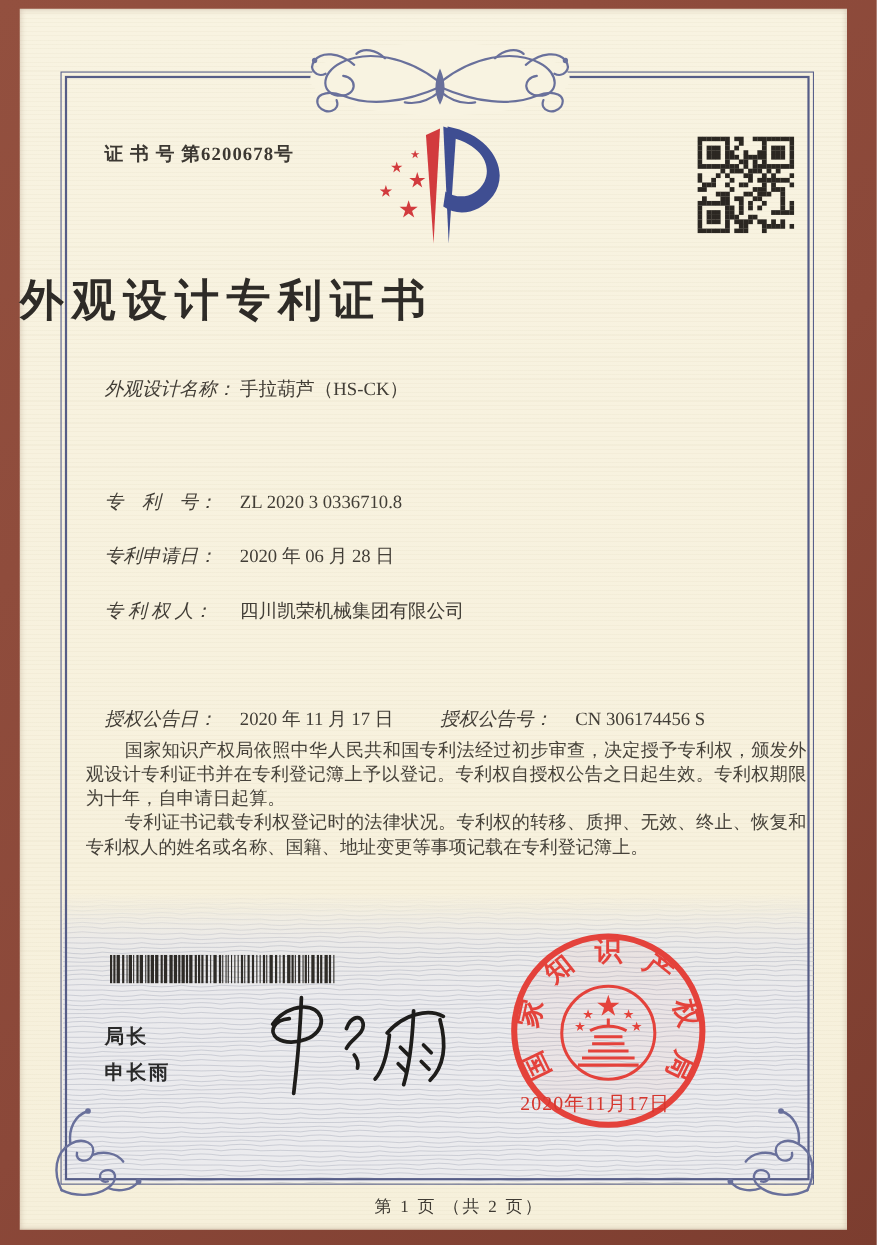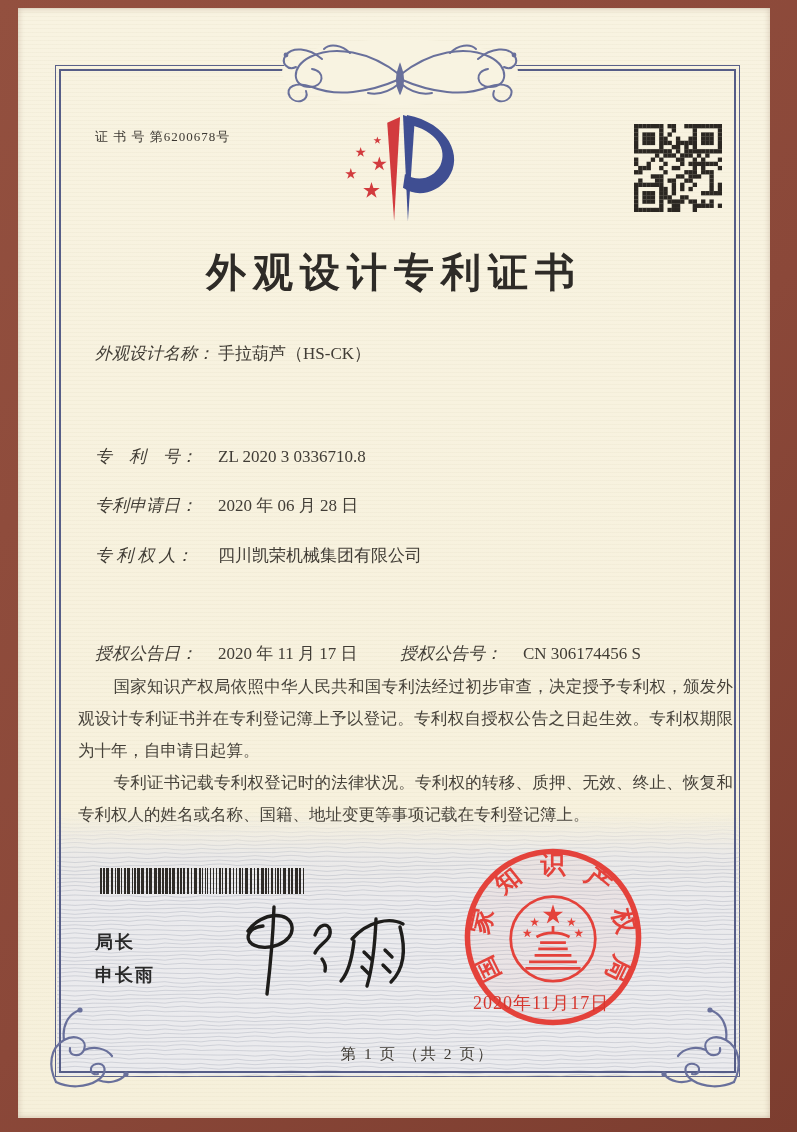--- a/index.html
+++ b/index.html
@@ -22,52 +22,52 @@
   }
   .frame::after{
     content:"";position:absolute;inset:3px;border:2px solid #565d87;pointer-events:none;z-index:5;
   }
   .guilloche{
     position:absolute;left:1px;right:1px;bottom:1px;top:745px;z-index:1;
     background:linear-gradient(180deg,rgba(233,233,236,0) 0px,rgba(232,232,236,.8) 45px,rgba(234,234,238,.95) 95px,#ebebee 100%);
   }
   .guilloche svg{position:absolute;inset:0;}
   .certno{
-    position:absolute;left:77px;top:120px;font-size:13px;color:#3c3832;letter-spacing:1px;z-index:3;
+    position:absolute;left:77px;top:120px;font-size:17px;color:#3c3832;letter-spacing:1px;z-index:3;font-weight:bold;
   }
   .logo{position:absolute;left:320px;top:100px;z-index:3;}
   .qr{position:absolute;left:616px;top:116px;z-index:3;}
   .title{
-    position:absolute;left:0;top:237px;width:752px;text-align:center;
+    position:absolute;left:0;top:237px;width:752px;text-align:left;
     font-size:40px;font-weight:600;color:#2e2b27;letter-spacing:7px;z-index:3;
   }
   .fieldrow{position:absolute;left:77px;display:flex;font-size:17px;color:#413d36;z-index:3;line-height:26px;}
   .flabel{width:123px;flex:none;font-style:italic;}
   .fvalue{width:512px;}
   .fvalue.addr{width:452px;}
   .fvalue.gdate{width:182px;flex:none;}
   .paras{
     position:absolute;left:60px;top:663px;width:655px;z-index:3;
-    font-size:16.5px;line-height:32px;color:#46423a;text-align:justify;
+    font-size:16.5px;line-height:22px;color:#46423a;text-align:justify;
   }
   .paras p{margin:0;text-indent:2.15em;}
   .barcode{position:absolute;left:82px;top:860px;z-index:3;}
   .director{
     position:absolute;left:77px;top:918px;z-index:4;
     font-family:"Liberation Sans","DejaVu Sans",sans-serif;
     font-size:18px;font-weight:600;color:#2a2a2a;line-height:33px;letter-spacing:2px;
   }
   .sig{position:absolute;left:200px;top:891px;z-index:4;}
   .seal{position:absolute;left:443px;top:837px;width:184px;height:184px;z-index:4;}
   .sealdate{
     position:absolute;left:455px;top:983px;width:176px;text-align:left;z-index:6;
     font-size:18px;color:#d6362e;letter-spacing:1px;font-weight:500;
   }
   .pageinfo{
-    position:absolute;left:37px;top:1036px;width:685px;text-align:center;z-index:4;
+    position:absolute;left:37px;top:1079px;width:685px;text-align:center;z-index:4;
     font-size:15.5px;color:#3f3b34;letter-spacing:2px;padding-left:20px;
   }
   .backnote{
     position:absolute;left:0;top:1087px;width:730px;text-align:center;z-index:3;
     font-size:16.5px;color:#45413a;letter-spacing:3px;font-style:italic;
   }
   .orn-top{position:absolute;left:212px;top:27px;z-index:6;}
   .orn-bl{position:absolute;left:20px;top:998px;z-index:6;}
   .orn-br{position:absolute;left:638px;top:998px;z-index:6;}
   .hiddendefs{position:absolute;width:0;height:0;}

